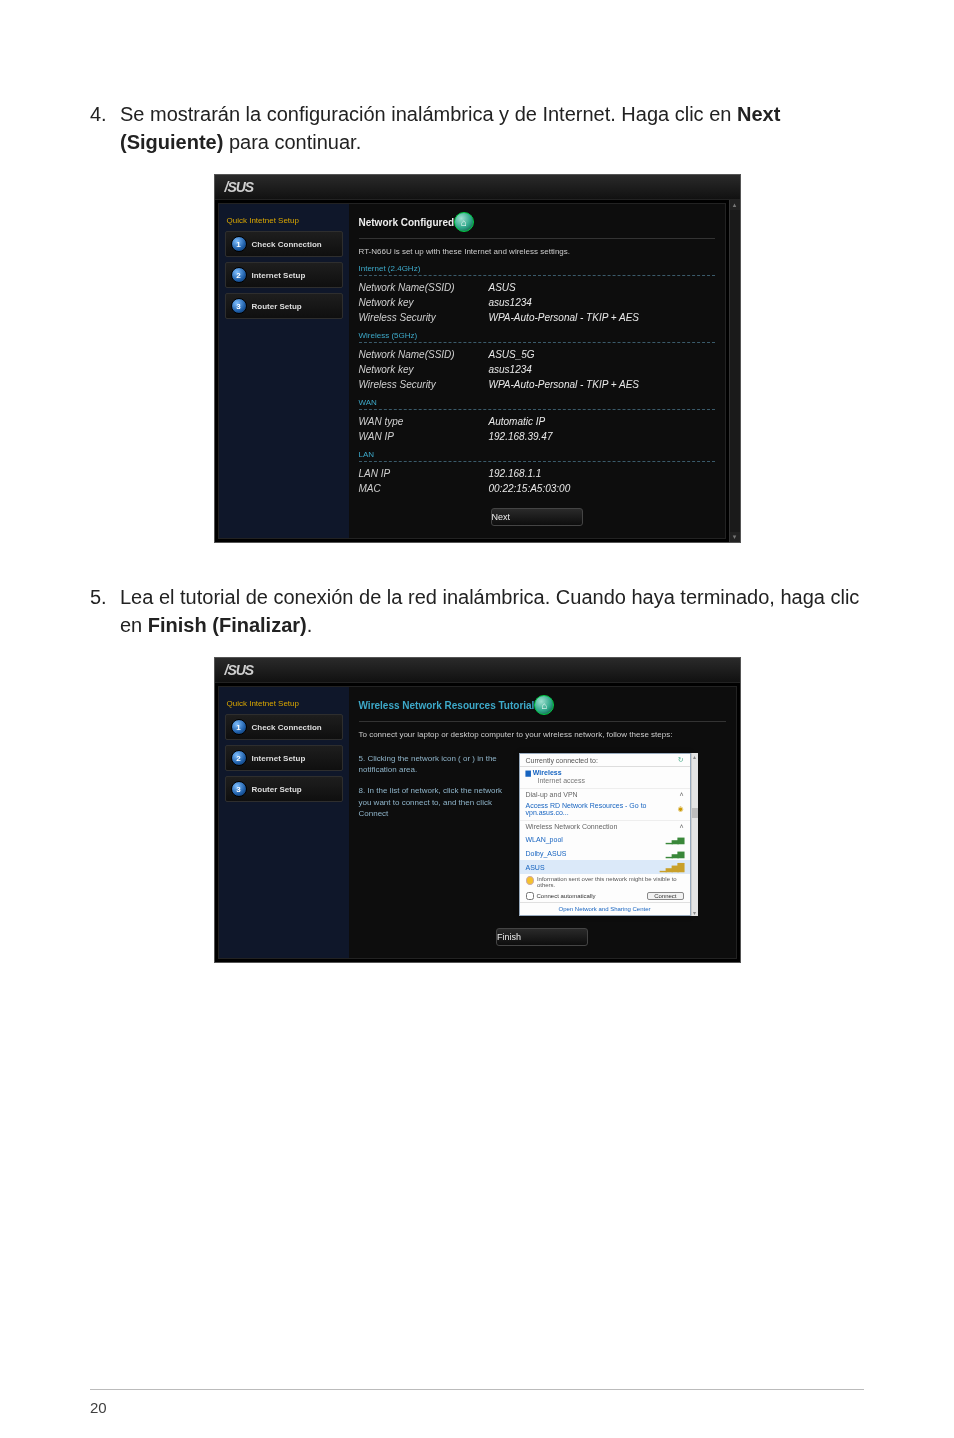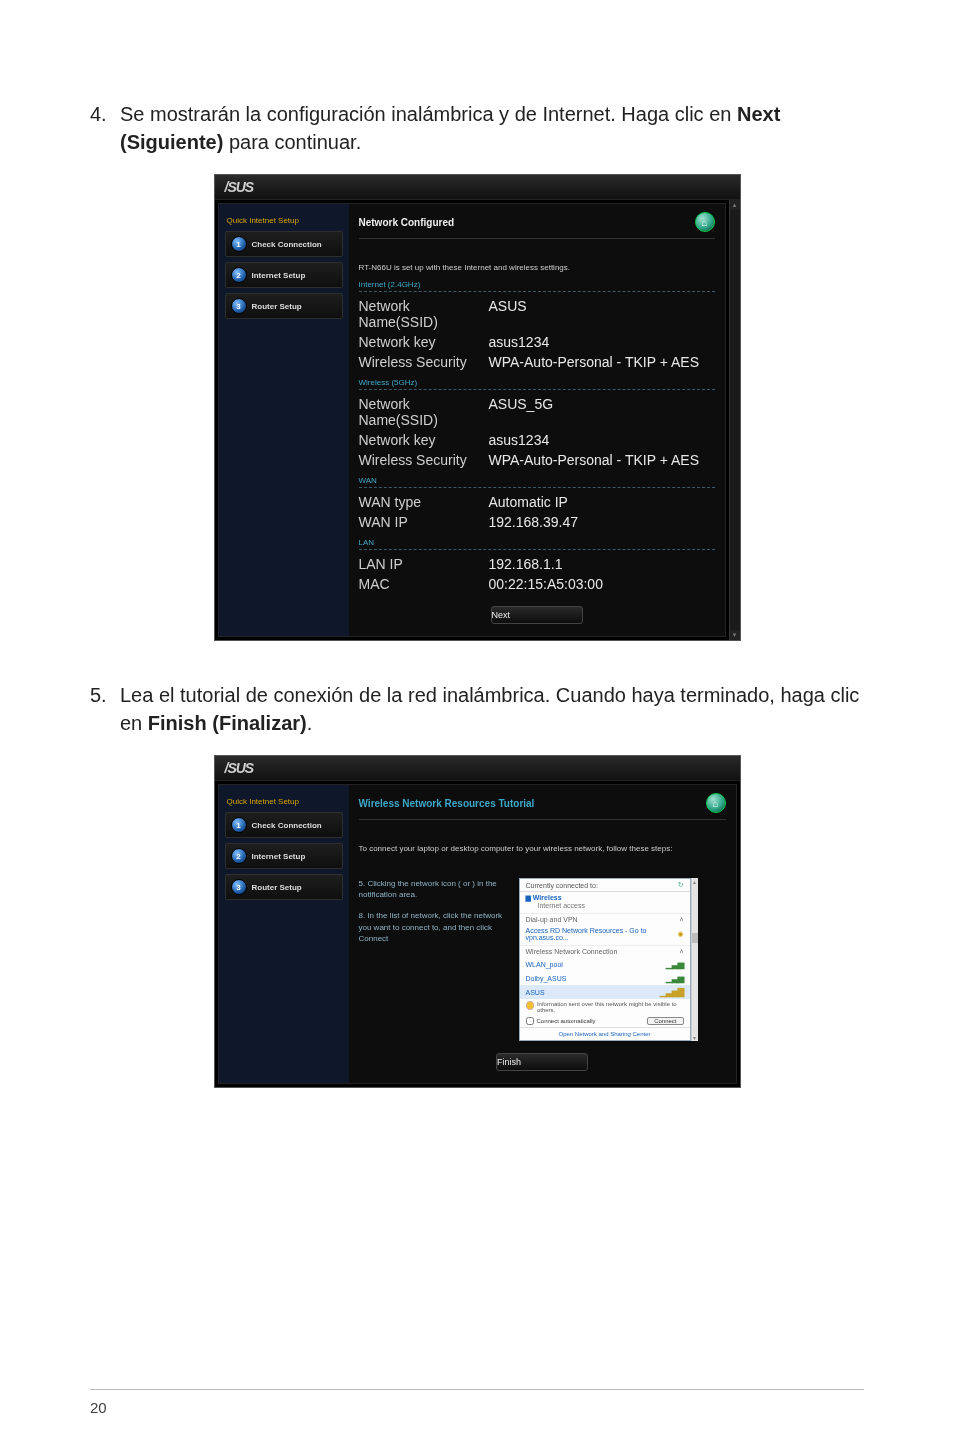--- a/index.html
+++ b/index.html
@@ -88,25 +88,24 @@
     font-size: 8px; color: #fff; font-weight: bold;
     border: 1px solid #000;
   }
   .main-area {
     flex: 1;
     padding: 8px 10px;
     box-sizing: border-box;
   }
   .main-title-row {
     display: flex;
-    justify-content: space-between;
     align-items: center;
     border-bottom: 1px solid #333;
     padding-bottom: 6px;
-    margin-bottom: 24px;
+    margin-bottom: 8px;
   }
   .main-title {
     color: #eee;
     font-size: 10px;
     font-weight: bold;
   }
   .home-icon {
     width: 18px; height: 18px;
     border-radius: 50%;
     background: radial-gradient(circle at 35% 30%, #9fe0d0, #2fa88a 55%, #0a4030);
@@ -122,22 +121,23 @@
   .section-head {
     color: #3da9c9;
     font-size: 8px;
     border-bottom: 1px dashed #3a5a6a;
     padding-bottom: 2px;
     margin-top: 6px;
     margin-bottom: 4px;
   }
   .kv-row {
     display: flex;
-    font-size: 14px;
+    font-size: 10px;
     padding: 2px 0;
+    font-style: italic;
   }
   .kv-row .k { width: 130px; color: #cfcfcf; }
   .kv-row .v { color: #e8e8e8; }
   .btn-dark {
     display: block;
     margin: 12px auto 4px auto;
     width: 90px;
     text-align: left;
     background: linear-gradient(#2a2a2a,#0d0d0d);
     border: 1px solid #444;
@@ -155,21 +155,21 @@
   .scroll-arrow { height:10px;width:100%;display:flex;align-items:center;justify-content:center;font-size:7px;color:#777;background:#222;}
   .scroll-track { flex:1; position:relative;}
   .scroll-thumb { position:absolute; left:1px; right:1px; top:30%; height:14px; background:#555; border-radius:2px;}
   .wrap-with-scroll { display:flex; }
   .wrap-inner { flex:1; }
 
   
   .tutorial-text {
     color: #ccc;
     font-size: 8px;
-    margin-bottom: 25px;
+    margin-bottom: 14px;
   }
   .tut-cols { display:flex; gap:10px; }
   .tut-left { width: 150px; color:#8fb4c9; font-size:8px; line-height:1.4;}
   .tut-left p { margin: 0 0 10px 0;}
   .win-popup {
     width: 170px;
     background: #fdfdfd;
     border: 1px solid #98aabd;
     font-size: 7px;
     color: #333;

